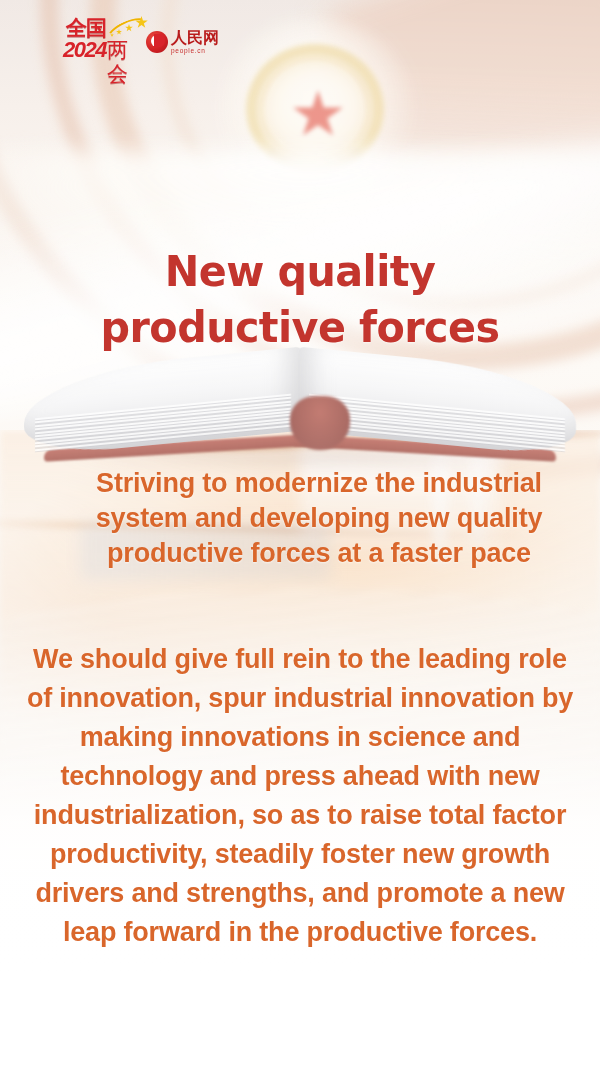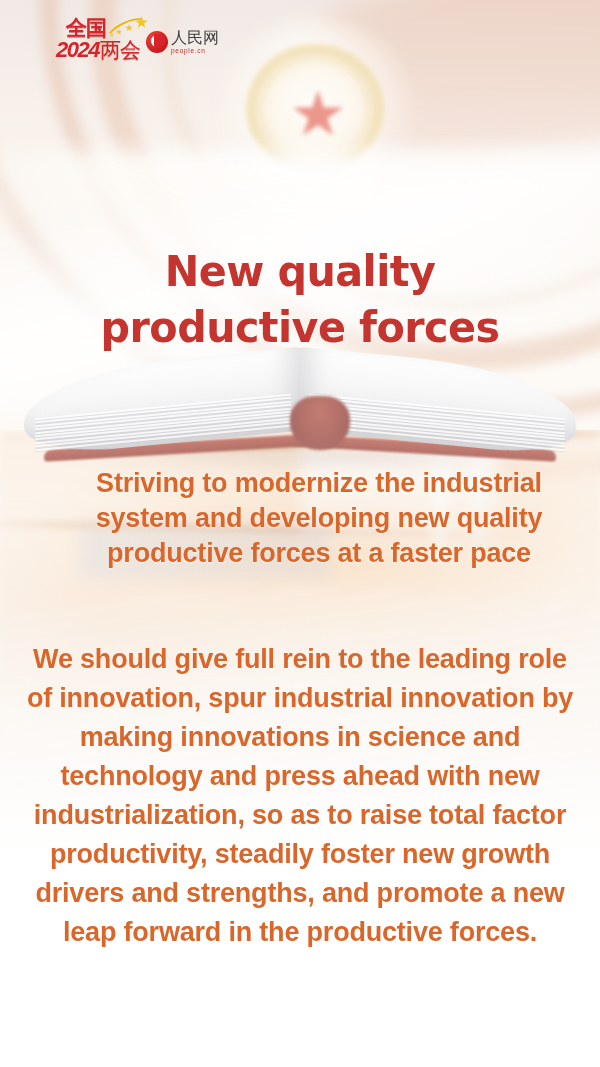--- a/index.html
+++ b/index.html
@@ -284,20 +284,21 @@
   .lh-bottom {
     position:absolute; left:0; top:21px;
     display:flex; align-items:baseline; gap:1px;
     line-height:24px;
   }
   .lh-year {
     font-size:22px; font-weight:bold; color:#d8232a;
     letter-spacing:-1.5px;
     font-family:"Liberation Sans", sans-serif;
     font-style:italic;
+    margin-left:7px;
   }
   .lh-word {
     font-size:21px; font-weight:normal; color:#d8232a;
     letter-spacing:-1px;
     font-family:"DejaVu Sans", sans-serif;
     text-shadow:0 1px 0 rgba(150,12,16,.45);
   }
   .lh-stars { position:absolute; left:52px; top:-2px; width:44px; height:24px; }
   .star-s {
     position:absolute;
@@ -331,21 +332,21 @@
   }
   .pl-mark::after {
     content:"";
     position:absolute; left:8px; top:3px;
     width:11px; height:13px;
     background:#d8232a;
     border-radius:0 50% 50% 0;
   }
   .pl-text { display:flex; flex-direction:column; line-height:1; }
   .pl-cn {
-    font-size:16px; font-weight:normal; color:#404040;
+    font-size:16px; font-weight:bold; color:#b91c1c;
     font-family:"DejaVu Sans", sans-serif;
     letter-spacing:0px;
   }
   .pl-en {
     font-size:6.5px; color:#c8302f; letter-spacing:.7px;
     font-family:"Liberation Sans", sans-serif;
     margin-top:2px;
   }
 
   

